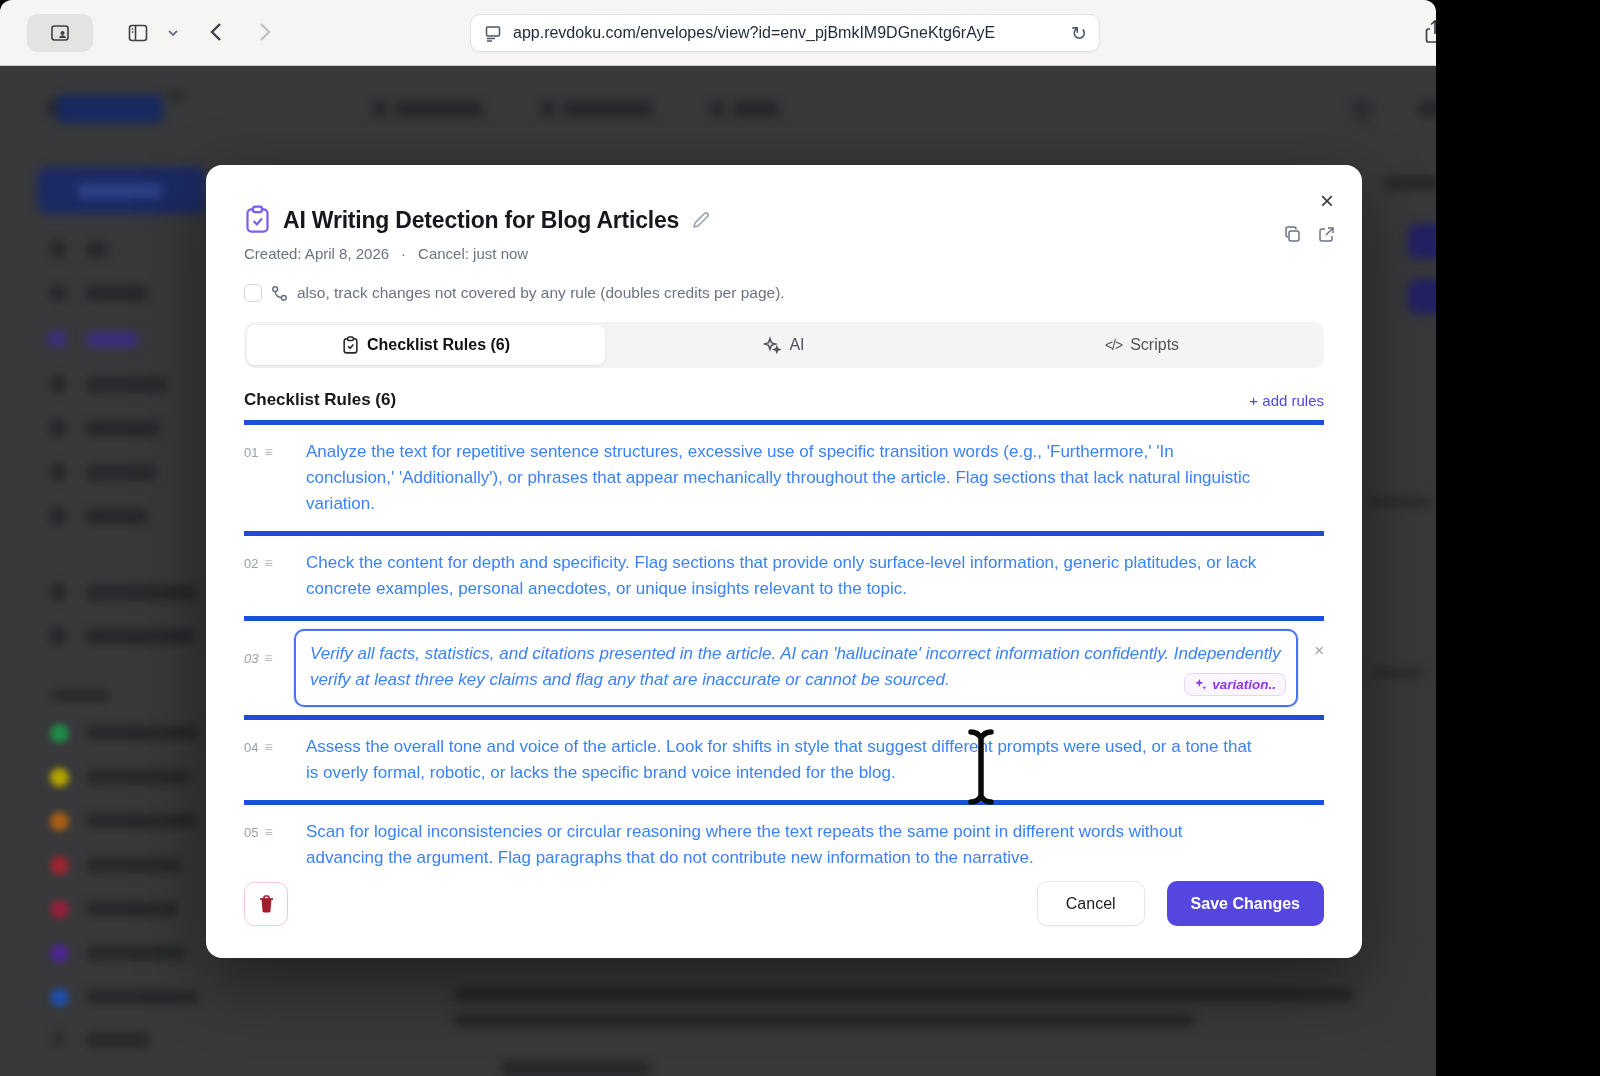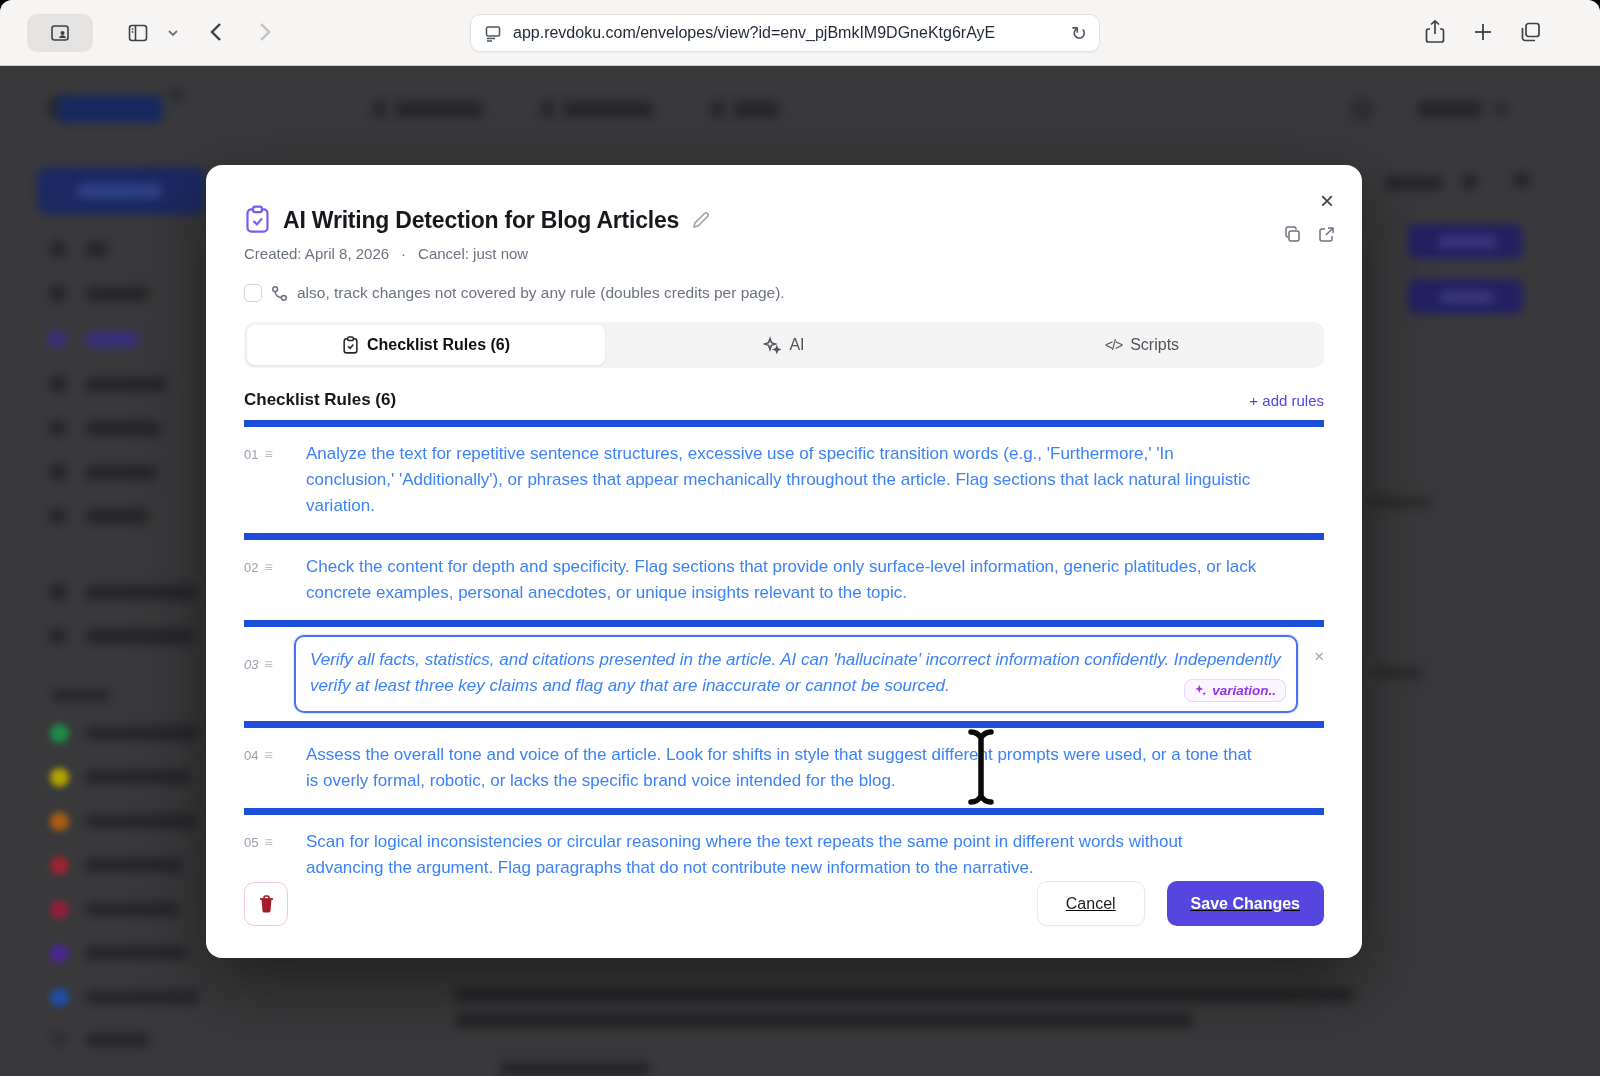--- a/index.html
+++ b/index.html
@@ -1,17 +1,17 @@
 <!DOCTYPE html>
 <html><head>
 <meta charset="utf-8">
 <style>
   html,body{margin:0;padding:0;background:#000;}
   *{box-sizing:border-box;font-family:"Liberation Sans","DejaVu Sans",sans-serif;}
-  .screen{position:relative;width:1600px;height:1076px;background:#3a3a3c;overflow:hidden;border-radius:12px 12px 0 0;}
+  .screen{position:relative;width:1436px;height:1076px;background:#3a3a3c;overflow:hidden;border-radius:12px 12px 0 0;}
 
   
   .toolbar{position:absolute;left:0;top:0;width:1600px;height:66px;background:#f6f5f4;border-bottom:1px solid #cfcecd;}
   .tb-item{position:absolute;display:flex;align-items:center;justify-content:center;color:#4b5563;}
   .pill-btn{left:27px;top:14px;width:66px;height:38px;background:#e4e3e2;border-radius:10px;}
   .nav-ico{width:24px;height:24px;}
   .urlbar{position:absolute;left:470px;top:14px;width:630px;height:38px;background:#fff;border:1px solid #e3e2e1;border-radius:10px;box-shadow:0 1px 2px rgba(0,0,0,.05);display:flex;align-items:center;padding:0 12px;gap:10px;}
   .url-text{position:relative;flex:1;font-size:16px;color:#1f2937;white-space:nowrap;overflow:hidden;}
   .url-fade{position:absolute;right:0;top:0;width:70px;height:100%;background:linear-gradient(to right,rgba(255,255,255,0),#fff 85%);}
   .refresh{font-size:19px;color:#4b5563;}
@@ -33,31 +33,31 @@
 
   .tabbar{margin-top:20px;background:#f4f4f5;border-radius:10px;height:46px;display:flex;padding:3px;}
   .tab{flex:1;display:flex;align-items:center;justify-content:center;gap:8px;font-size:16px;color:#52525b;border-radius:8px;cursor:pointer;}
   .tab.active{background:#fff;color:#111;font-weight:bold;box-shadow:0 1px 3px rgba(0,0,0,.09);}
 
   .sectionrow{margin-top:22px;display:flex;align-items:center;justify-content:space-between;}
   .sectiontitle{font-size:17px;font-weight:bold;color:#16181d;}
   .addrules{font-size:15px;color:#4f46e5;cursor:pointer;}
 
   .rules{margin-top:10px;}
-  .rule{display:grid;grid-template-columns:62px 1fr 26px;padding:14px 0;border-top:7px solid #1d4ed8;align-items:start;}
+  .rule{display:grid;grid-template-columns:62px 1fr 26px;padding:14px 0;border-top:5px solid #1d4ed8;align-items:start;}
   .rule-num{font-size:13px;color:#98a1ab;display:flex;gap:6px;padding-top:6px;}
   .drag{color:#b8bec6;font-size:14px;line-height:1;}
   .rule-text{font-size:17px;line-height:26px;color:#3b82f6;padding-right:40px;}
   .rule.editing{padding:8px 0;font-style:italic;}
   .editbox{position:relative;margin-left:-12px;border:2px solid #4a72f5;border-radius:10px;background:#fff;padding:10px 14px 12px 14px;box-shadow:0 0 0 1px rgba(74,114,245,.15);}
   .editbox .rule-text{padding-right:0;}
   .genchip{position:absolute;right:10px;bottom:9px;display:flex;align-items:center;gap:5px;background:#faf5ff;border:1px solid #e7d6fb;border-radius:8px;padding:3px 9px;font-size:13.5px;font-weight:bold;color:#9333ea;cursor:pointer;}
   .rule-remove{justify-self:end;color:#9ca3af;font-size:17px;padding-top:12px;cursor:pointer;}
 
-  .footer{position:absolute;left:38px;right:38px;bottom:32px;display:flex;align-items:center;text-decoration:underline;}
+  .footer{position:absolute;left:38px;right:38px;bottom:32px;display:flex;align-items:center;}
   .trashbtn{width:44px;height:44px;border:1px solid #f3c8d2;border-radius:10px;background:#fff;display:flex;align-items:center;justify-content:center;cursor:pointer;}
   .spacer{flex:1;}
   .btn-cancel{height:45px;padding:0 28px;border:1px solid #e5e7eb;border-radius:10px;background:#fff;font-size:16px;color:#1a1c20;display:flex;align-items:center;cursor:pointer;box-shadow:0 1px 2px rgba(0,0,0,.04);}
   .btn-save{height:45px;margin-left:22px;padding:0 24px;border-radius:10px;background:#5646e0;font-size:16px;font-weight:bold;color:#fff;display:flex;align-items:center;cursor:pointer;}
 
   .ibeam{position:absolute;left:962px;top:728px;z-index:50;pointer-events:none;}
   svg{display:block;}
 </style>
 </head>
 <body>

